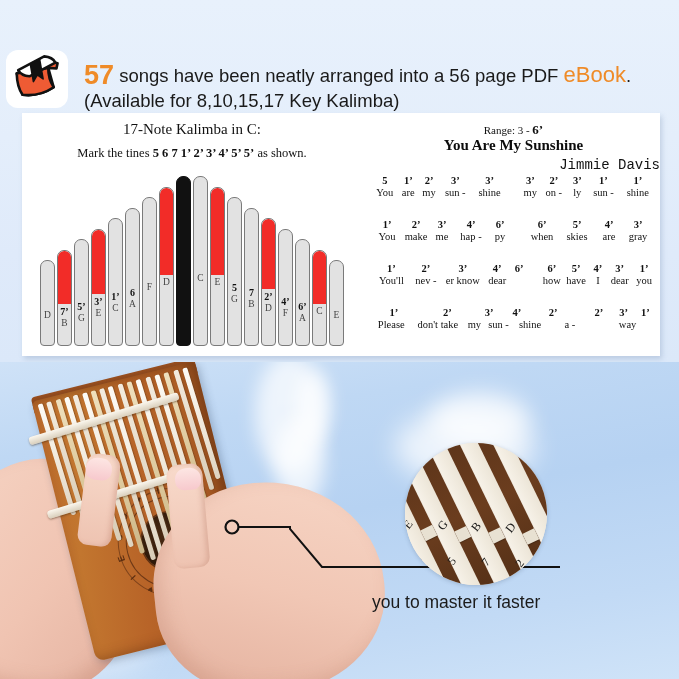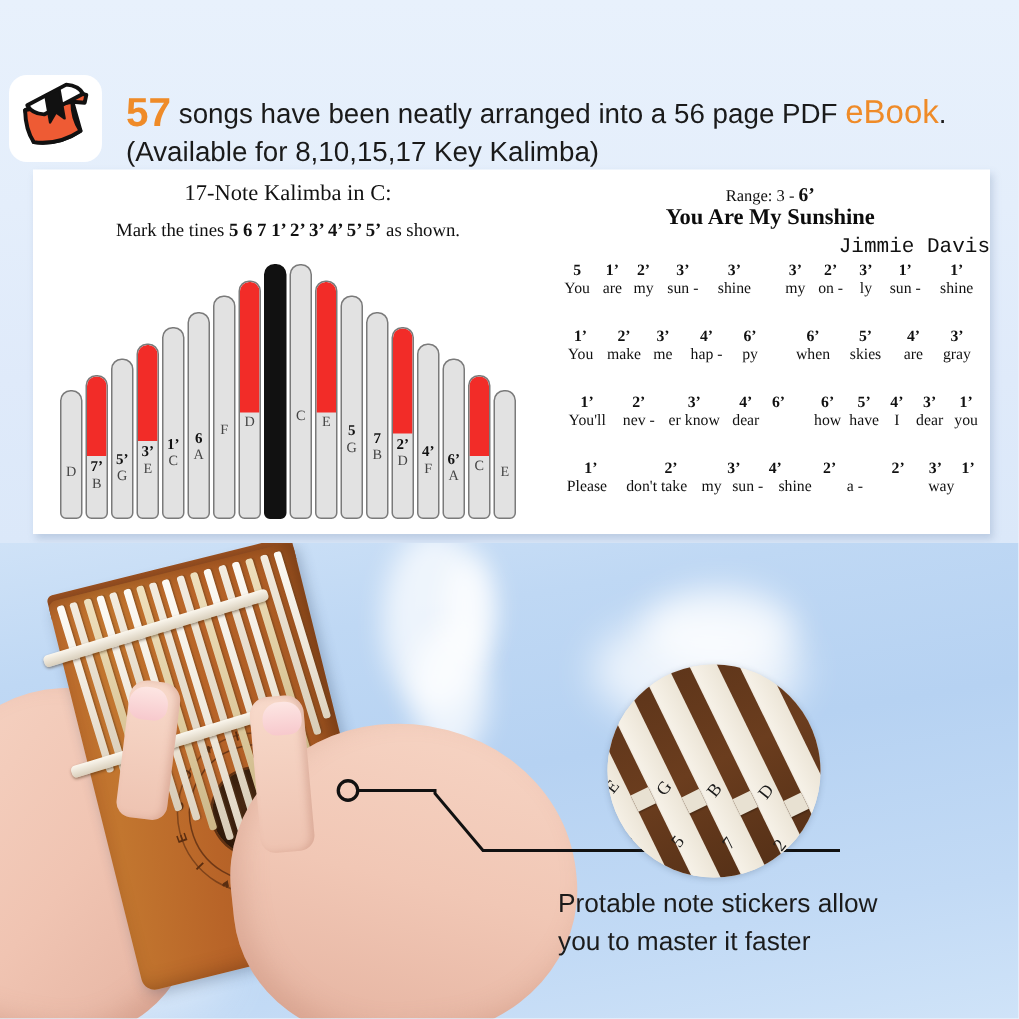--- a/index.html
+++ b/index.html
@@ -534,17 +534,16 @@
         <div class="msticker" style="left: 106px; top: 122px;"></div>
         <div class="mlbl" style="left: 94px; top: 104px;">B</div>
         <div class="mlbl" style="left: 88px; top: 140px;">7</div>
         <div class="msticker" style="left: 136px; top: 138px;"></div>
         <div class="mlbl" style="left: 124px; top: 120px;">D</div>
         <div class="mlbl" style="left: 118px; top: 156px;">2</div>
       </div>
   </div>
 
   <div class="caption">
-    <div>Protable note stickers allow</div>
     <div>you to master it faster</div>
   </div>
 
 </div>
 
 </body></html>

